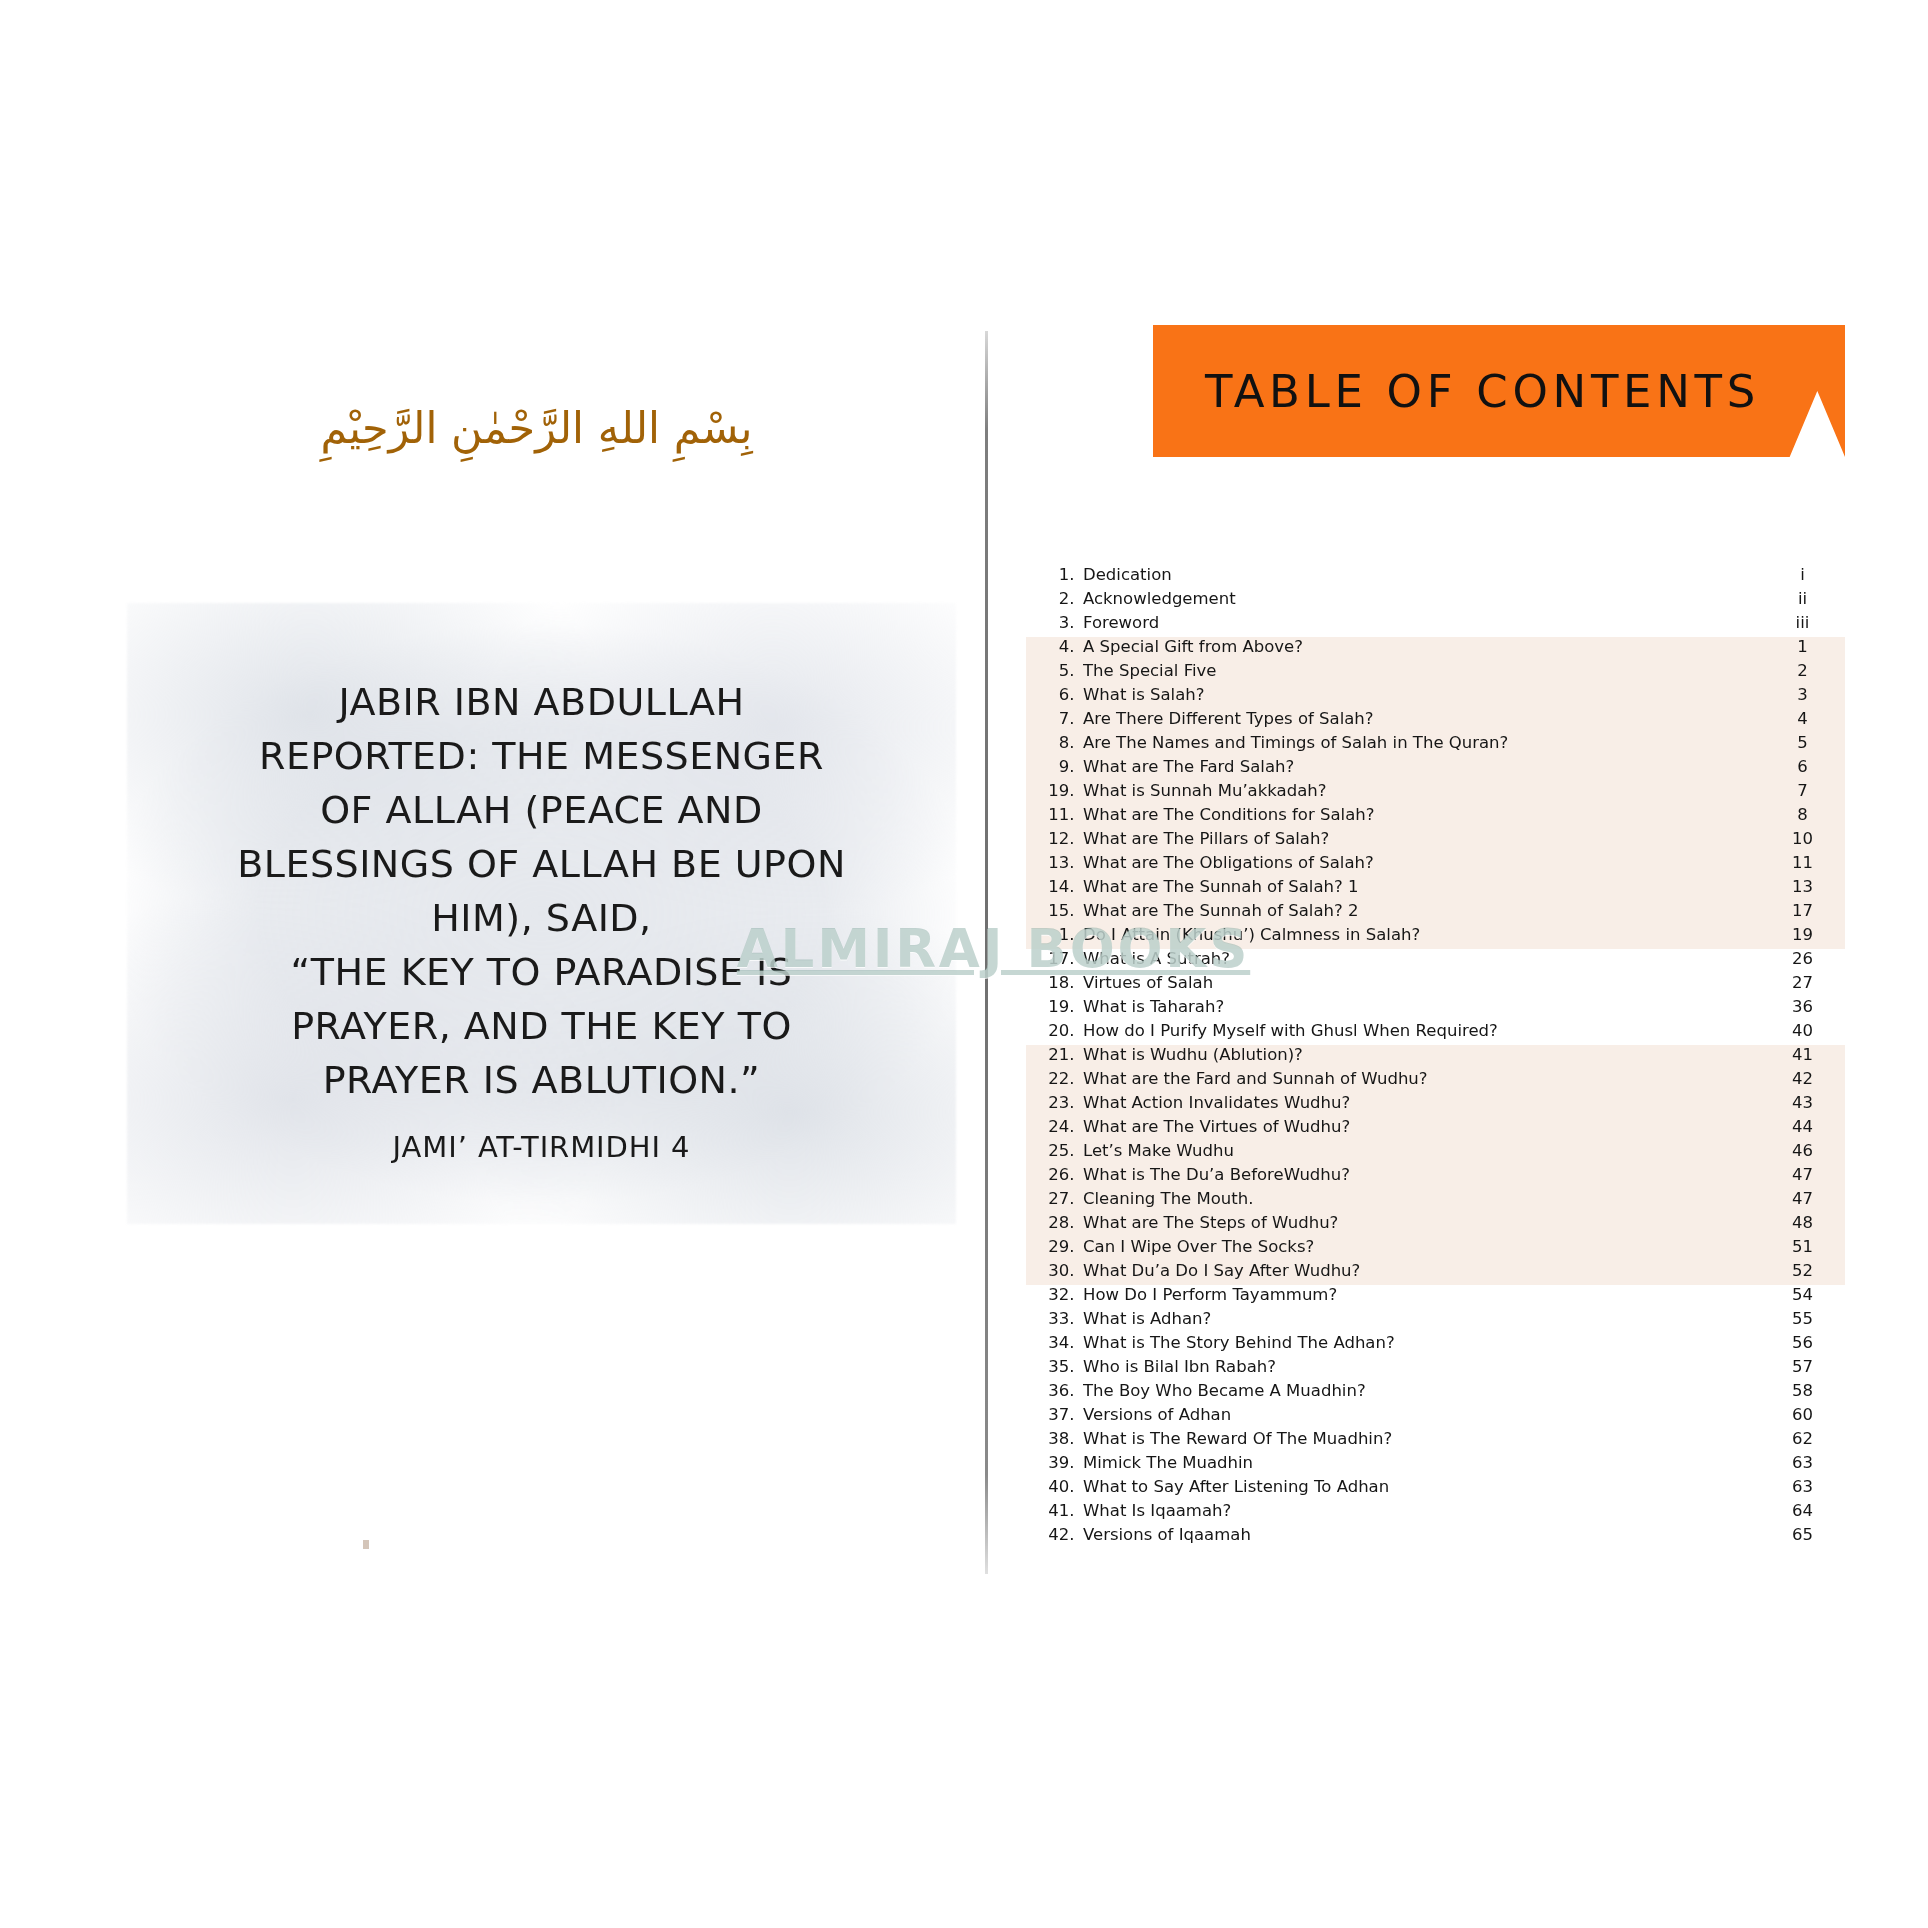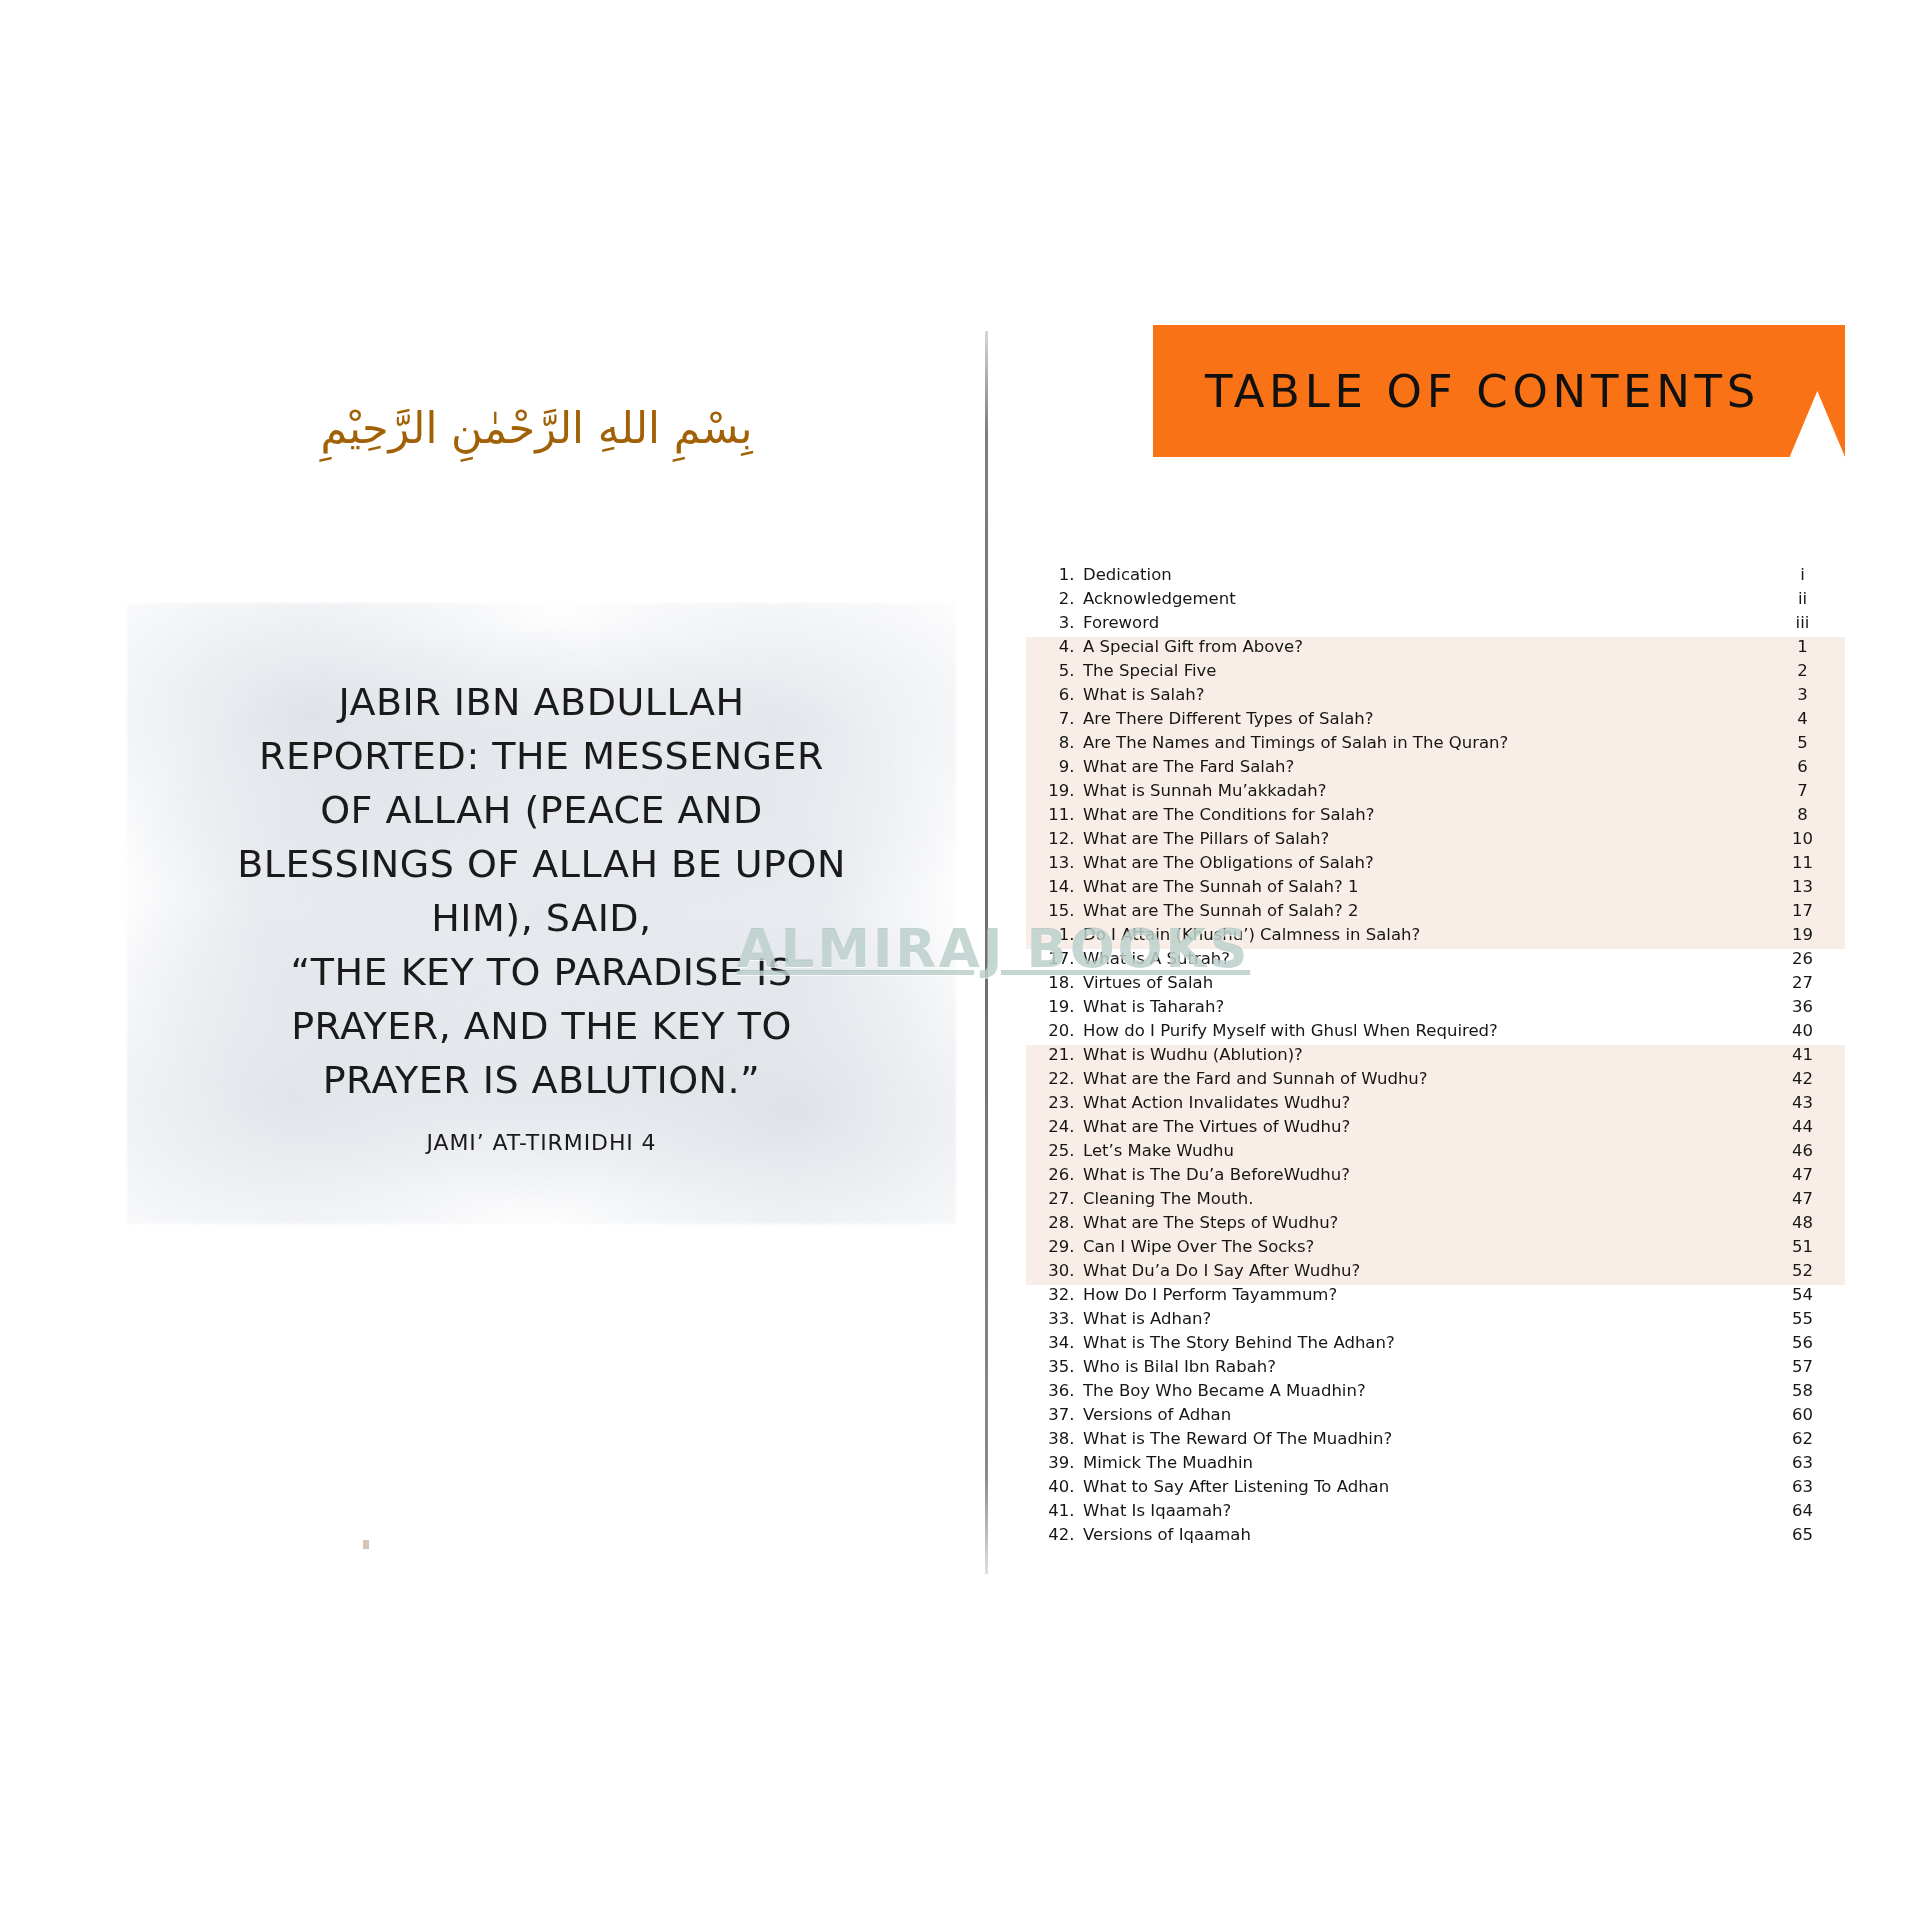--- a/index.html
+++ b/index.html
@@ -95,21 +95,21 @@
     text-transform: uppercase;
   }
 
   .quote-source {
     position: absolute;
     left: 38px;
     top: 527px;
     width: 753px;
     text-align: center;
     font-family: "DejaVu Sans", sans-serif;
-    font-size: 22px;
+    font-size: 29px;
     letter-spacing: 0.9px;
     color: #1a1a1a;
     text-transform: uppercase;
   }
 
   .page-mark-left {
     position: absolute;
     left: 250px;
     top: 1229px;
     width: 5.6px;

